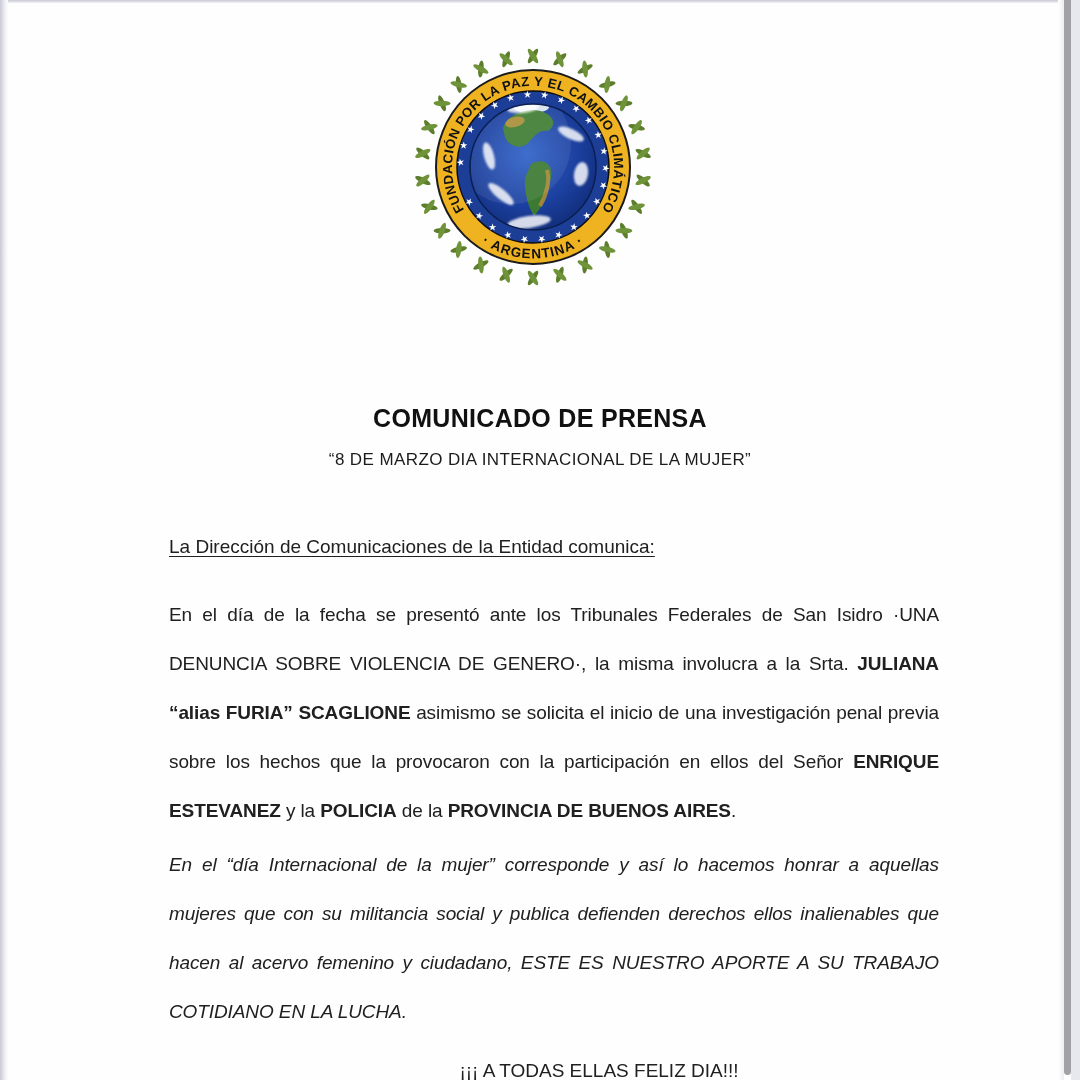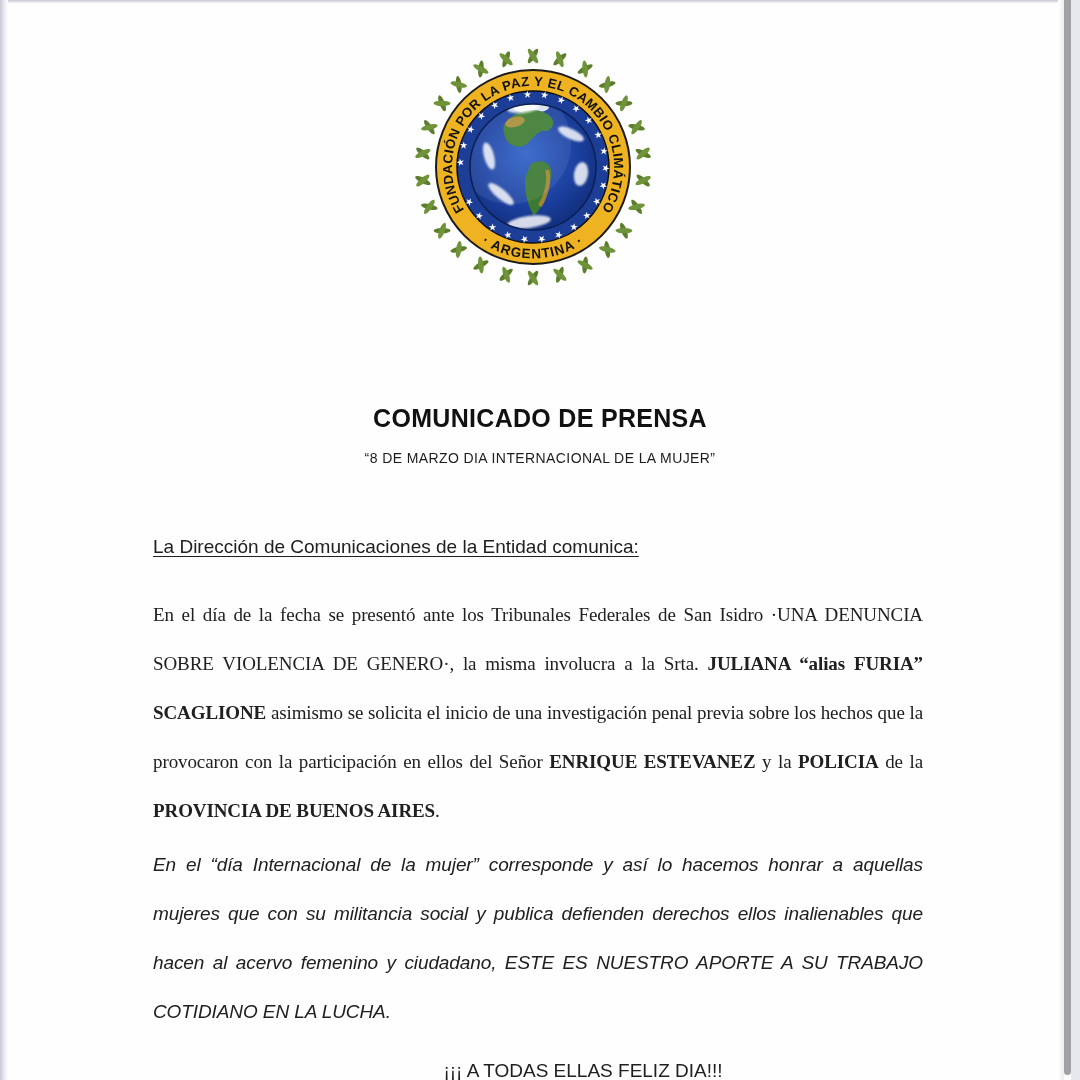--- a/index.html
+++ b/index.html
@@ -33,29 +33,29 @@
 
   .logo{ position:absolute; left:411px; top:44px; width:244px; height:246px; z-index:2; }
   .logo text{ font-family:"Liberation Sans","DejaVu Sans",sans-serif; }
 
   .title{
     position:absolute; left:0; top:404px; width:1080px; z-index:2;
     text-align:center; font-size:25px; font-weight:bold; letter-spacing:0.3px; color:#111;
   }
   .subtitle{
     position:absolute; left:0; top:450px; width:1080px; z-index:2;
-    text-align:center; font-size:14px; letter-spacing:0.4px; color:#1c1c1c;
+    text-align:center; font-size:17px; letter-spacing:0.4px; color:#1c1c1c;
   }
 
   .body-text{ position:absolute; left:153px; top:0; width:770px; height:1080px; z-index:2;
     font-size:19px; line-height:49px; }
-  .body-text p{ position:absolute; width:770px; }
+  .body-text p{ position:absolute; width:770px;margin-left:16px; }
   .intro{ top:522px; text-decoration:underline; text-underline-offset:3px; }
   .para{ text-align:justify; letter-spacing:-0.1px; }
-  .para-1{ top:590px;font-family:Liberation Serif, serif; }
+  .para-1{ top:590px; }
   .para-2{ top:840px;font-style:italic; }
   .closing{ top:1046px; left:90px !important; width:680px !important; text-align:center; }
   .b{ font-weight:bold; }
 </style>
 </head>
 <body>
 
 <div class="page">
 
   <div class="edge-top"></div>

